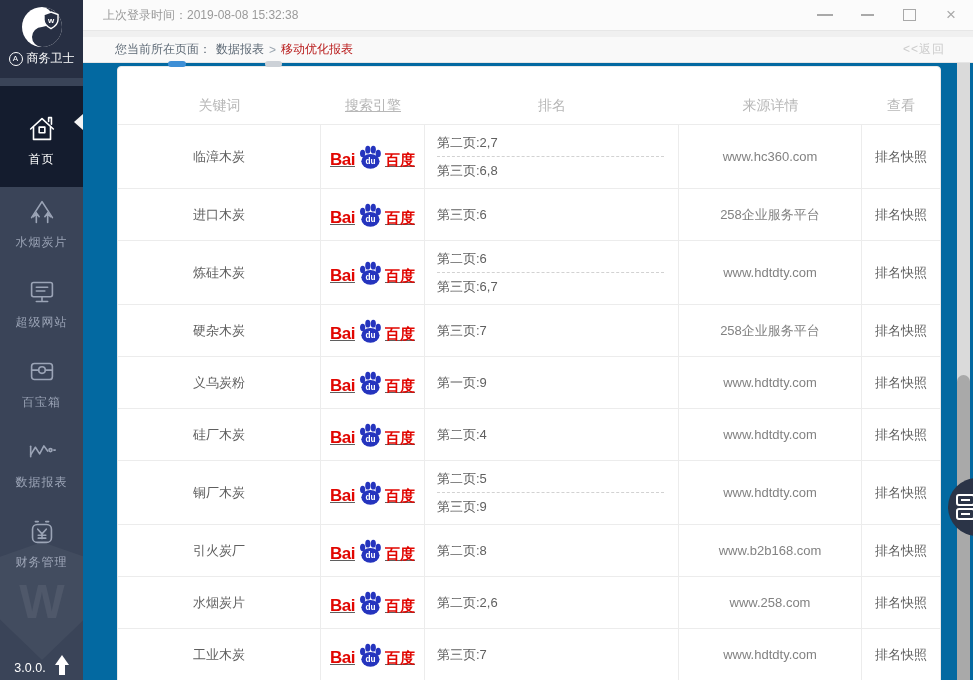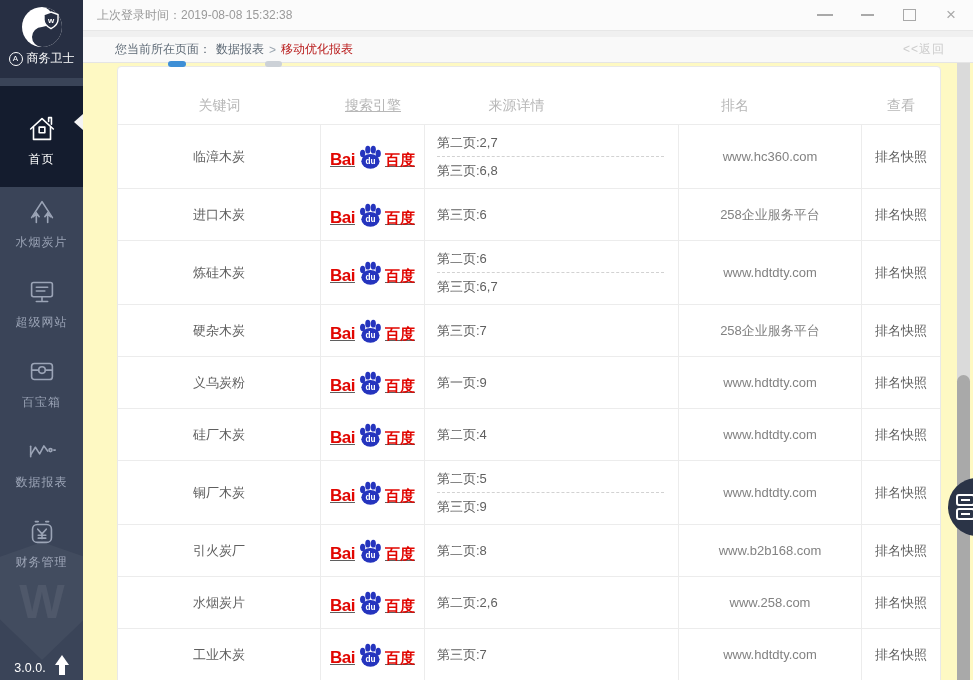--- a/index.html
+++ b/index.html
@@ -22,40 +22,40 @@
     clip-path:polygon(50% 0,100% 16%,100% 56%,50% 100%,0 56%,0 16%);display:flex;align-items:center;justify-content:center;}
   .watermark span{font-size:48px;font-weight:bold;color:rgba(255,255,255,0.07);}
   .version-row{position:absolute;bottom:5px;left:0;width:100%;display:flex;align-items:flex-end;justify-content:center;gap:9px;color:#fff;font-size:12.5px;}
   .up-arrow{display:inline-block;position:relative;width:14px;height:20px;}
   .up-arrow .head{position:absolute;top:0;left:0;width:0;height:0;border-left:7px solid transparent;border-right:7px solid transparent;border-bottom:10px solid #fff;}
   .up-arrow .stem{position:absolute;top:9px;left:4px;width:6px;height:11px;background:#fff;}
 
   
   .main{position:absolute;left:83px;top:0;right:0;bottom:0;}
   .titlebar{position:absolute;top:0;left:0;right:0;height:30px;background:#fbfbfb;border-bottom:1px solid #e7e7e7;display:flex;align-items:center;}
-  .login-text{font-size:12px;color:#9a9a9a;margin-left:14px;}
+  .login-text{font-size:12px;color:#9a9a9a;margin-left:20px;}
   .win-controls{margin-left:auto;display:flex;align-items:center;gap:26px;padding-right:14px;}
   .win-btn{display:flex;align-items:center;justify-content:center;width:16px;height:16px;cursor:pointer;color:#a9a9a9;}
   .hamburger i{display:block;width:14px;height:1.5px;background:#a9a9a9;margin:2px 0;}
   .min-glyph{width:13px;height:1.7px;background:#a9a9a9;}
   .max-glyph{width:11px;height:10px;border:1.6px solid #a9a9a9;}
   .close-glyph{font-size:17px;line-height:16px;color:#a9a9a9;}
 
   .breadcrumb-bar{position:absolute;top:37px;left:0;right:0;height:25px;background:#f9f9f9;border-bottom:1px solid #e5e5e5;display:flex;align-items:center;font-size:12px;}
   .bc-left{margin-left:32px;display:flex;align-items:center;gap:5px;}
   .bc-prefix,.bc-section{color:#5f6b77;}
   .bc-sep{color:#9aa5af;}
   .bc-current{color:#b91c1c;cursor:pointer;}
   .back-link{margin-left:auto;margin-right:28px;color:#cccccc;cursor:pointer;letter-spacing:1px;}
 
   .cut-bar{position:absolute;top:61px;height:6px;border-radius:3px;z-index:6;}
   .cut-bar.blue{left:85px;width:18px;background:#3e8fd6;}
   .cut-bar.gray{left:182px;width:17px;background:#ccd1d7;}
 
-  .content{position:absolute;top:63px;left:0;right:0;bottom:0;background:#fef9c3;}
+  .content{position:absolute;top:63px;left:0;right:0;bottom:0;background:#0369a1;}
   .panel{position:absolute;left:34px;top:3px;width:824px;bottom:-30px;background:#fff;border:1px solid #e9e9e9;border-radius:4px 4px 0 0;box-sizing:border-box;padding-top:21px;overflow:hidden;}
 
   .thead{display:flex;height:36px;border-bottom:1px solid #ececec;}
   .th{display:flex;align-items:center;justify-content:center;font-size:14px;color:#b7b7b7;}
   .c1{width:203px;} .c2{width:104px;text-decoration:underline;} .c3{width:254px;} .c4{width:183px;} .c5{width:78px;flex:1;}
 
   .tr{display:flex;border-bottom:1px solid #ececec;}
   .td{display:flex;align-items:center;justify-content:center;min-height:51px;border-right:1px solid #ececec;box-sizing:border-box;font-size:13px;color:#5f5f5f;}
   .td.c5{border-right:none;}
   .td.rank{flex-direction:column;align-items:stretch;justify-content:center;padding:4px 14px 4px 12px;}
@@ -210,22 +210,22 @@
     </div>
 
     <span class="cut-bar blue"></span>
     <span class="cut-bar gray"></span>
 
     <div class="content">
       <section class="panel">
         <div class="thead">
           <div class="th c1">关键词</div>
           <div class="th c2">搜索引擎</div>
+          <div class="th c3">排名</div>
           <div class="th c4">来源详情</div>
-          <div class="th c3">排名</div>
           <div class="th c5">查看</div>
         </div>
         <div class="tbody">
             <div class="tr">
               <div class="td c1">临漳木炭</div>
               <div class="td c2">
   <div class="bd">
     <span class="bd-bai">Bai</span>
     <svg width="26" height="26" viewBox="0 0 30 30">
       <g fill="#2534be">

